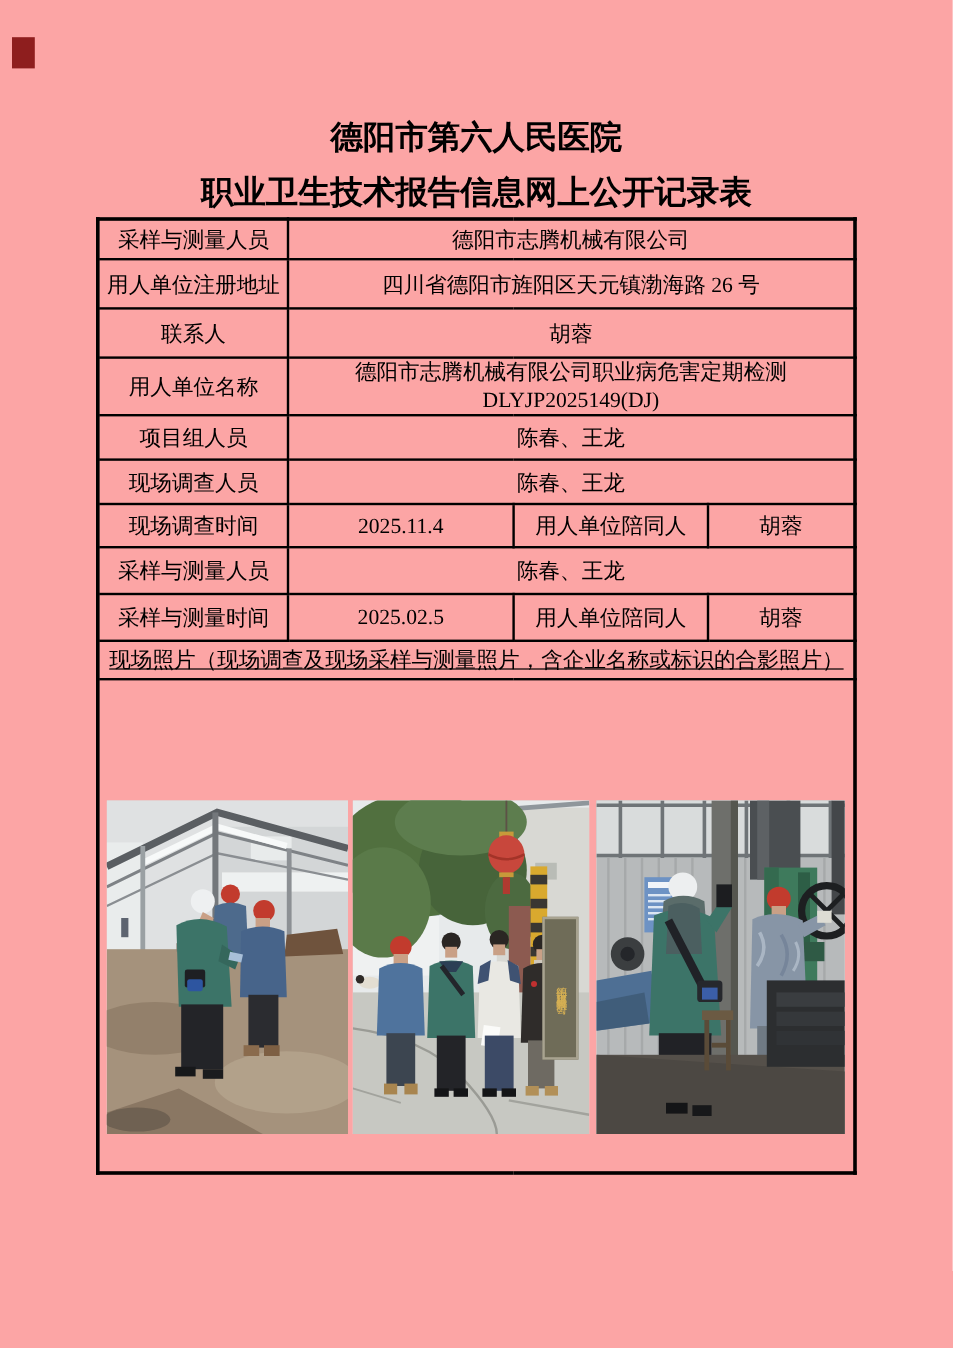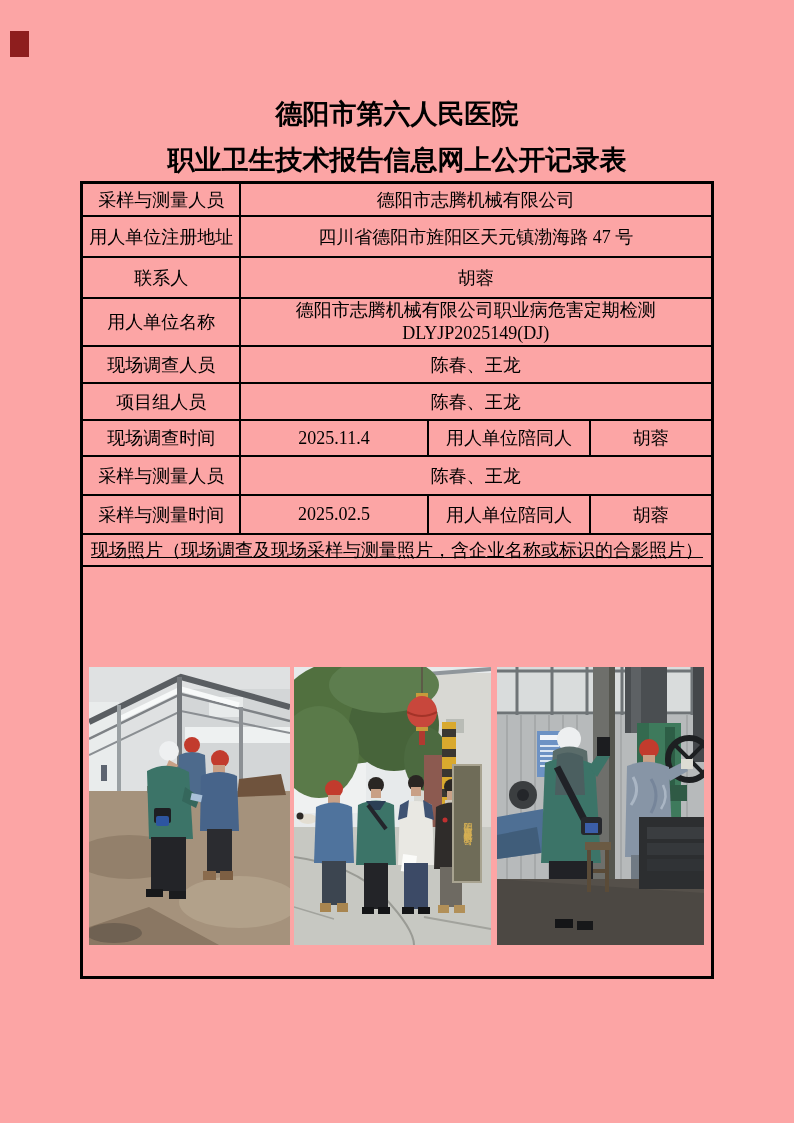--- a/index.html
+++ b/index.html
@@ -90,39 +90,39 @@
         <col style="width:162px">
         <col style="width:122px">
     </colgroup>
     <tbody>
       <tr style="height:34px">
         <td>采样与测量人员</td>
         <td colspan="3">德阳市志腾机械有限公司</td>
       </tr>
       <tr style="height:41px">
         <td>用人单位注册地址</td>
-        <td colspan="3">四川省德阳市旌阳区天元镇渤海路 47 号</td>
+        <td colspan="3">四川省德阳市旌阳区天元镇渤海路 26 号</td>
       </tr>
       <tr style="height:41px">
         <td>联系人</td>
         <td colspan="3">胡蓉</td>
       </tr>
       <tr style="height:45px">
         <td>用人单位名称</td>
         <td colspan="3">
           <div class="report-line">德阳市志腾机械有限公司职业病危害定期检测</div>
           <div class="report-line">DLYJP2025149(DJ)</div>
         </td>
       </tr>
       <tr style="height:37px">
+        <td>项目组人员</td>
+        <td colspan="3">陈春、王龙</td>
+      </tr>
+      <tr style="height:37px">
         <td>现场调查人员</td>
-        <td colspan="3">陈春、王龙</td>
-      </tr>
-      <tr style="height:37px">
-        <td>项目组人员</td>
         <td colspan="3">陈春、王龙</td>
       </tr>
       <tr style="height:36px">
         <td>现场调查时间</td>
         <td>2025.11.4</td>
         <td>用人单位陪同人</td>
         <td>胡蓉</td>
       </tr>
       <tr style="height:39px">
         <td>采样与测量人员</td>

